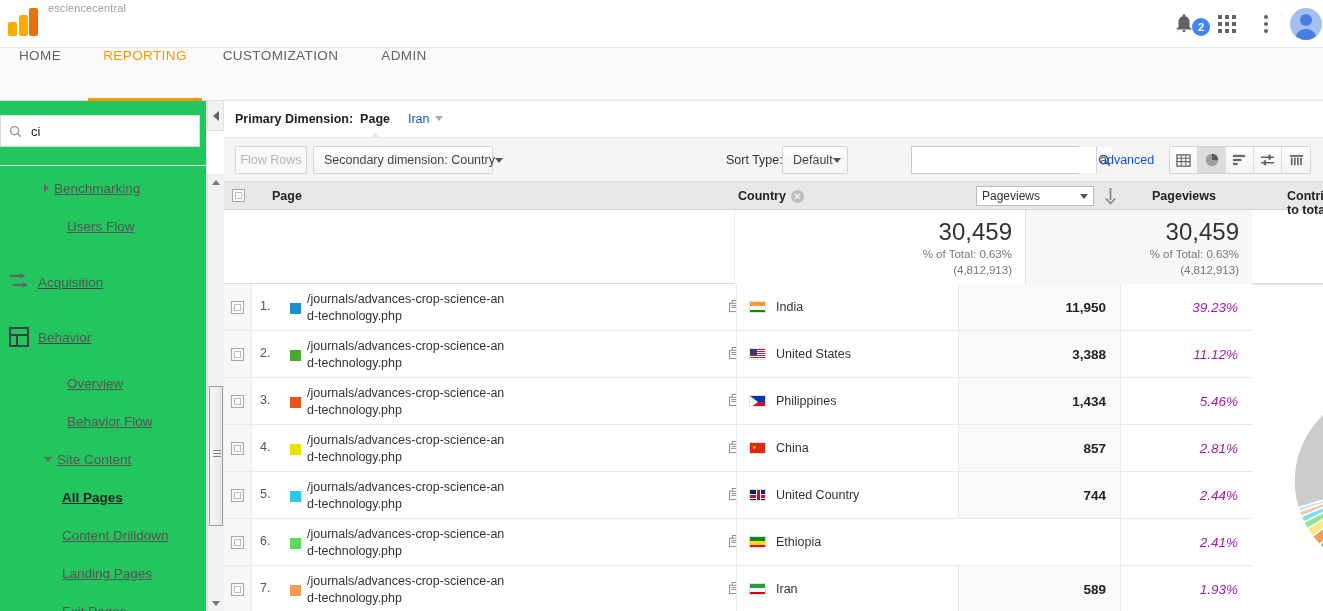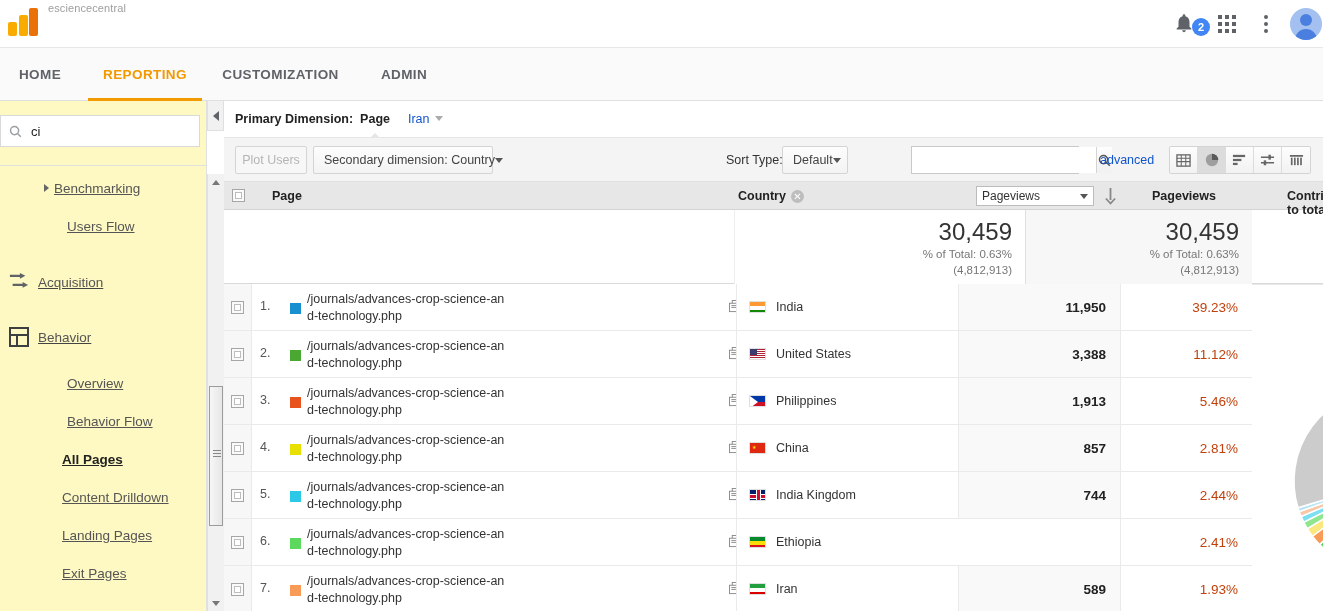--- a/index.html
+++ b/index.html
@@ -64,32 +64,32 @@
     border-radius:11px 11px 0 0; background:#4a7fe0;
   }
 
   
   #navtabs {
     position: absolute; left: 0; top: 48px; width: 1323px; height: 53px;
     background: #fafafa; border-bottom: 1px solid #e0e0e0;
   }
   .navtab {
     position: absolute; top: 0; height: 53px;
-    display: flex; align-items: center; justify-content: center;
-    font-size: 13.5px; letter-spacing: .4px; color: #5f6368; cursor: pointer; font-weight: bold;
+    display: flex; justify-content: center;
+    font-size: 13.5px; letter-spacing: .4px; color: #5f6368; cursor: pointer;
   }
   .navtab.active { color: #f29900; }
   .navtab.active::after {
     content:''; position:absolute; left:0; bottom:0; width:100%; height:3px; background:#f29900;
   }
 
   
   #sidebar {
     position: absolute; left: 0; top: 101px; width: 207px; height: 510px;
-    background: #fef9c3; border-right: 1px solid #e0e0e0;
+    background: #22c55e; border-right: 1px solid #e0e0e0;
   }
   #search-wrap {
     position: absolute; left: 0; top: 14px; width: 200px; height: 32px;
     background: #fff; border: 1px solid #d9d9d9;
     display: flex; align-items: center;
   }
   #search-icon-svg { margin-left: 7px; }
   #search-input {
     border: 0; outline: 0; background: transparent;
     font-family: "Liberation Sans", sans-serif; font-size: 13px; color: #222;
@@ -226,21 +226,21 @@
     border-left:1px solid #eaeaea; display:flex; align-items:center; padding-left:12px; background:#fff; }
   .flag { width:17px; height:12px; margin-right:10px; flex:none; border:1px solid rgba(0,0,0,.12); position:relative; overflow:hidden; }
   .cname { font-size:12.5px; color:#333; }
   .cell-pv { position:absolute; left:734px; top:0; width:162px; height:46px;
     border-left:1px solid #eaeaea; background:#f9f9f9;
     display:flex; align-items:center; justify-content:flex-end; padding-right:14px;
     font-size:13.5px; font-weight:bold; color:#222; }
   .cell-pct { position:absolute; left:896px; top:0; width:132px; height:46px;
     border-left:1px solid #eaeaea; background:#fff;
     display:flex; align-items:center; justify-content:flex-end; padding-right:14px;
-    font-size:13.5px; color:#c2410c; }
+    font-size:13.5px; color:#a21caf;font-style:italic; }
   #pie-divider { position:absolute; left:1028px; top:183px; width:295px; height:1px; background:#e8e8e8; }
   #pie-area { position:absolute; left:1028px; top:184px; width:295px; height:427px; background:#fff; }
   #pie-svg { position:absolute; left:34px; top:96px; }
 
   
   .f-stripe { position:absolute; left:0; width:100%; }
 </style>
 </head>
 <body>
 
@@ -350,20 +350,24 @@
     </div>
 
     <div class="nav-row nav-sub level2" style="margin-top:4px;">
       <span>Overview</span>
     </div>
 
     <div class="nav-row nav-sub level2">
       <span>Behavior Flow</span>
     </div>
 
+    <div class="nav-row nav-sub level2" style="padding-left:44px;">
+      <div class="tri-down"></div>
+      <span>Site Content</span>
+    </div>
 
     <div class="nav-row nav-sub level3 current">
       <span>All Pages</span>
     </div>
 
     <div class="nav-row nav-sub level3">
       <span>Content Drilldown</span>
     </div>
 
     <div class="nav-row nav-sub level3">
@@ -402,21 +406,21 @@
   <div id="primary-dim-bar">
     <span id="pd-label">Primary Dimension:</span>
     <span id="pd-value">Page</span>
     <span id="pd-other">
       <span>Iran</span><span id="pd-other-caret"></span>
     </span>
   </div>
 
   <div id="controls-bar">
     <div class="gbtn disabled" style="left:11px;width:72px;justify-content:center;">
-      <span>Plot Users</span>
+      <span>Flow Rows</span>
     </div>
     <div class="gbtn" style="left:89px;width:180px;">
       <span>Secondary dimension: Country</span>
       <span class="dcaret" style="margin-left:auto;"></span>
     </div>
     <span id="sorttype-lb">Sort Type:</span>
     <div class="gbtn" style="left:558px;width:66px;">
       <span>Default</span>
       <span class="dcaret" style="margin-left:auto;"></span>
     </div>
@@ -580,21 +584,21 @@
             <line x1="2.5" y1="8" x2="7.5" y2="8" stroke="#888"></line>
           </svg></div>
     <div class="cell-country">
       <span class="flag">
             <span class="f-stripe" style="top:0;height:6px;background:#0038a8"></span>
             <span class="f-stripe" style="top:6px;height:6px;background:#ce1126"></span>
             <span style="position:absolute;left:0;top:0;width:0;height:0;border-top:6px solid transparent;border-bottom:6px solid transparent;border-left:8px solid #fff"></span>
           </span>
       <span class="cname">Philippines</span>
     </div>
-    <div class="cell-pv">1,913</div>
+    <div class="cell-pv">1,434</div>
     <div class="cell-pct">5.46%</div>
       </div>
       <div class="trow" style="top: 324px;">
     <div class="cell-chk">
           <span class="chkbox outer"></span>
         </div>
     <div class="cell-idx">4.</div>
     <div class="swatch" style="background:#e8e000"></div>
     <div class="cell-page">/journals/advances-crop-science-and-technology.php</div>
     <div class="page-linkic"><svg width="13" height="13" viewBox="0 0 14 14">
@@ -625,21 +629,21 @@
             <rect x="0.5" y="3.5" width="9" height="9" fill="#fff" stroke="#888"></rect>
             <line x1="2.5" y1="6" x2="7.5" y2="6" stroke="#888"></line>
             <line x1="2.5" y1="8" x2="7.5" y2="8" stroke="#888"></line>
           </svg></div>
     <div class="cell-country">
       <span class="flag">
             <span class="f-stripe" style="top:0;height:12px;background:#012169"></span>
             <span style="position:absolute;left:0;top:5px;width:100%;height:3px;background:#c8102e;box-shadow:0 0 0 1px #fff"></span>
             <span style="position:absolute;left:7px;top:0;width:3px;height:100%;background:#c8102e;box-shadow:0 0 0 1px #fff"></span>
           </span>
-      <span class="cname">India Kingdom</span>
+      <span class="cname">United Country</span>
     </div>
     <div class="cell-pv">744</div>
     <div class="cell-pct">2.44%</div>
       </div>
       <div class="trow" style="top: 418px;">
     <div class="cell-chk">
           <span class="chkbox outer"></span>
         </div>
     <div class="cell-idx">6.</div>
     <div class="swatch" style="background:#5cd85c"></div>

